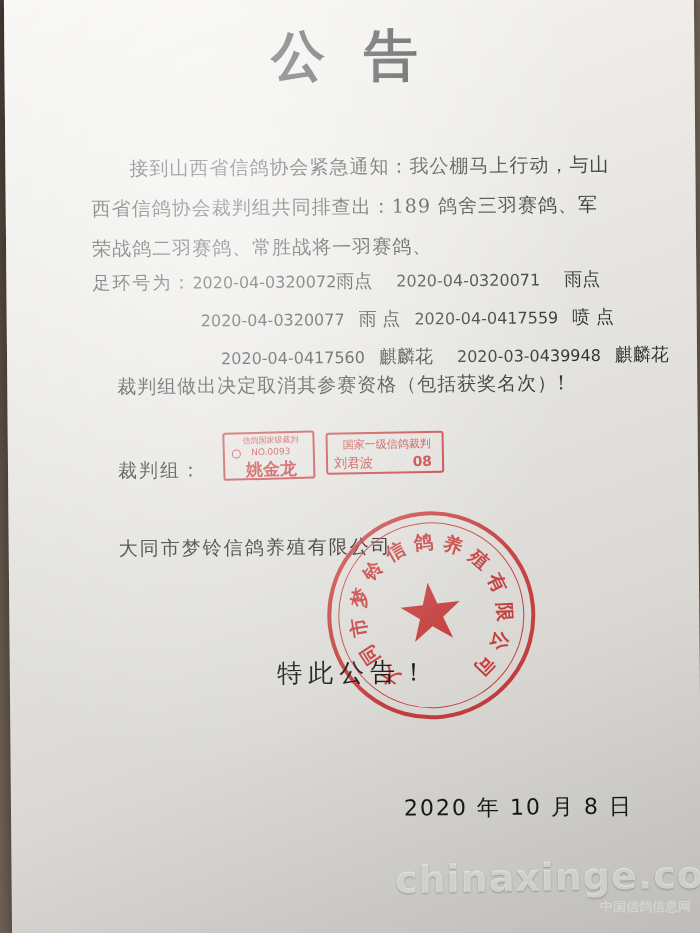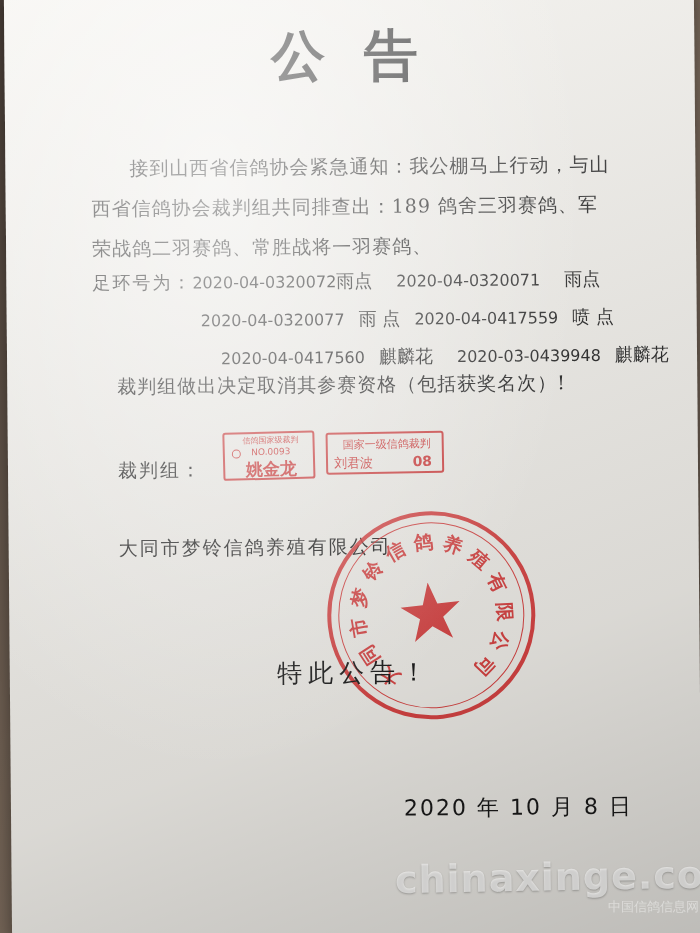--- a/index.html
+++ b/index.html
@@ -256,21 +256,20 @@
     transform: rotate(-1deg);
     white-space: nowrap;
   }
   .watermark-sub {
     position: absolute;
     left: 600px;
     top: 898px;
     font-size: 13px;
     color: rgba(255,255,255,0.42);
     font-family: "DejaVu Sans", "Liberation Sans", sans-serif;
-    margin-left: 8px;
   }
 </style>
 </head>
 <body>
 
 <div class="photo">
   <div class="desk"></div>
 
   <div class="paper">
     <div class="doc">

